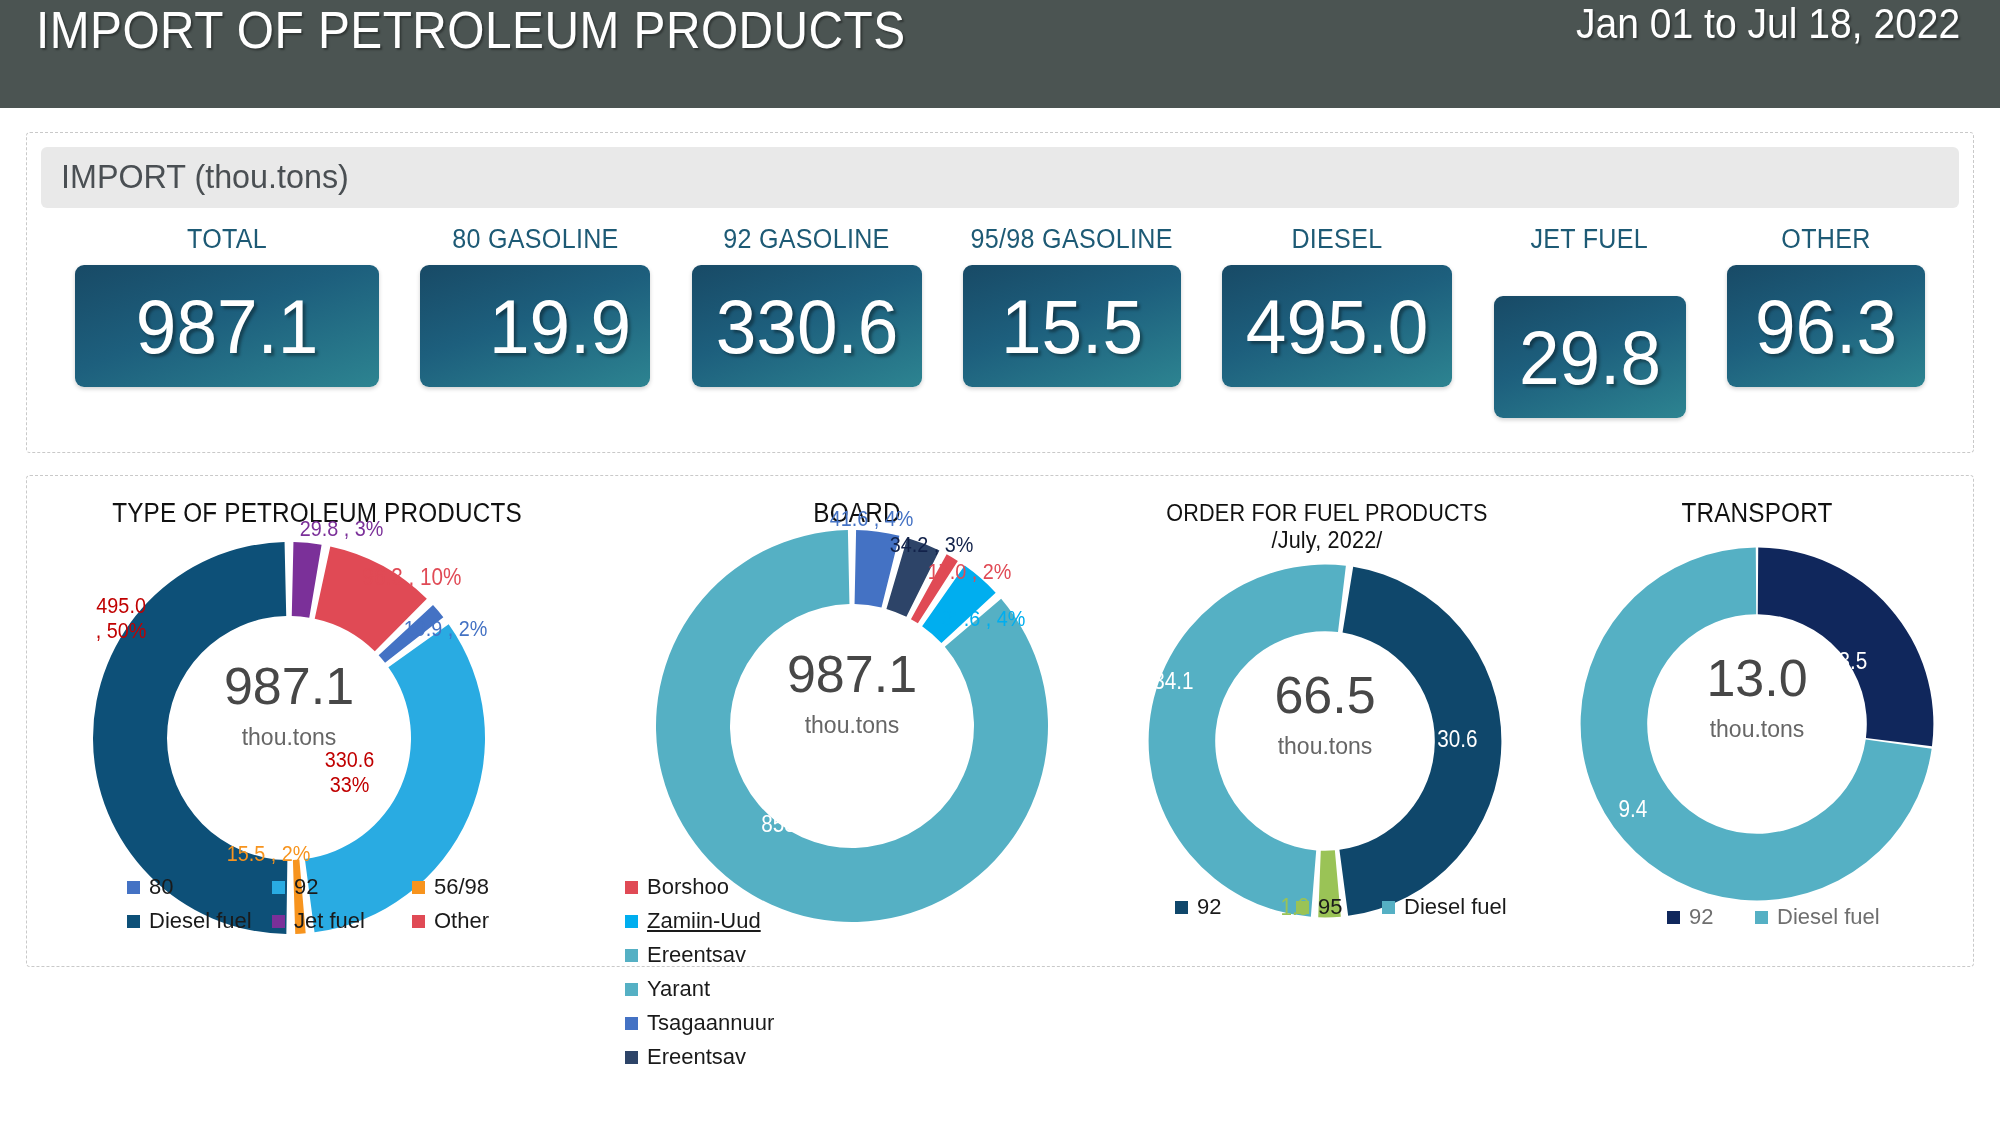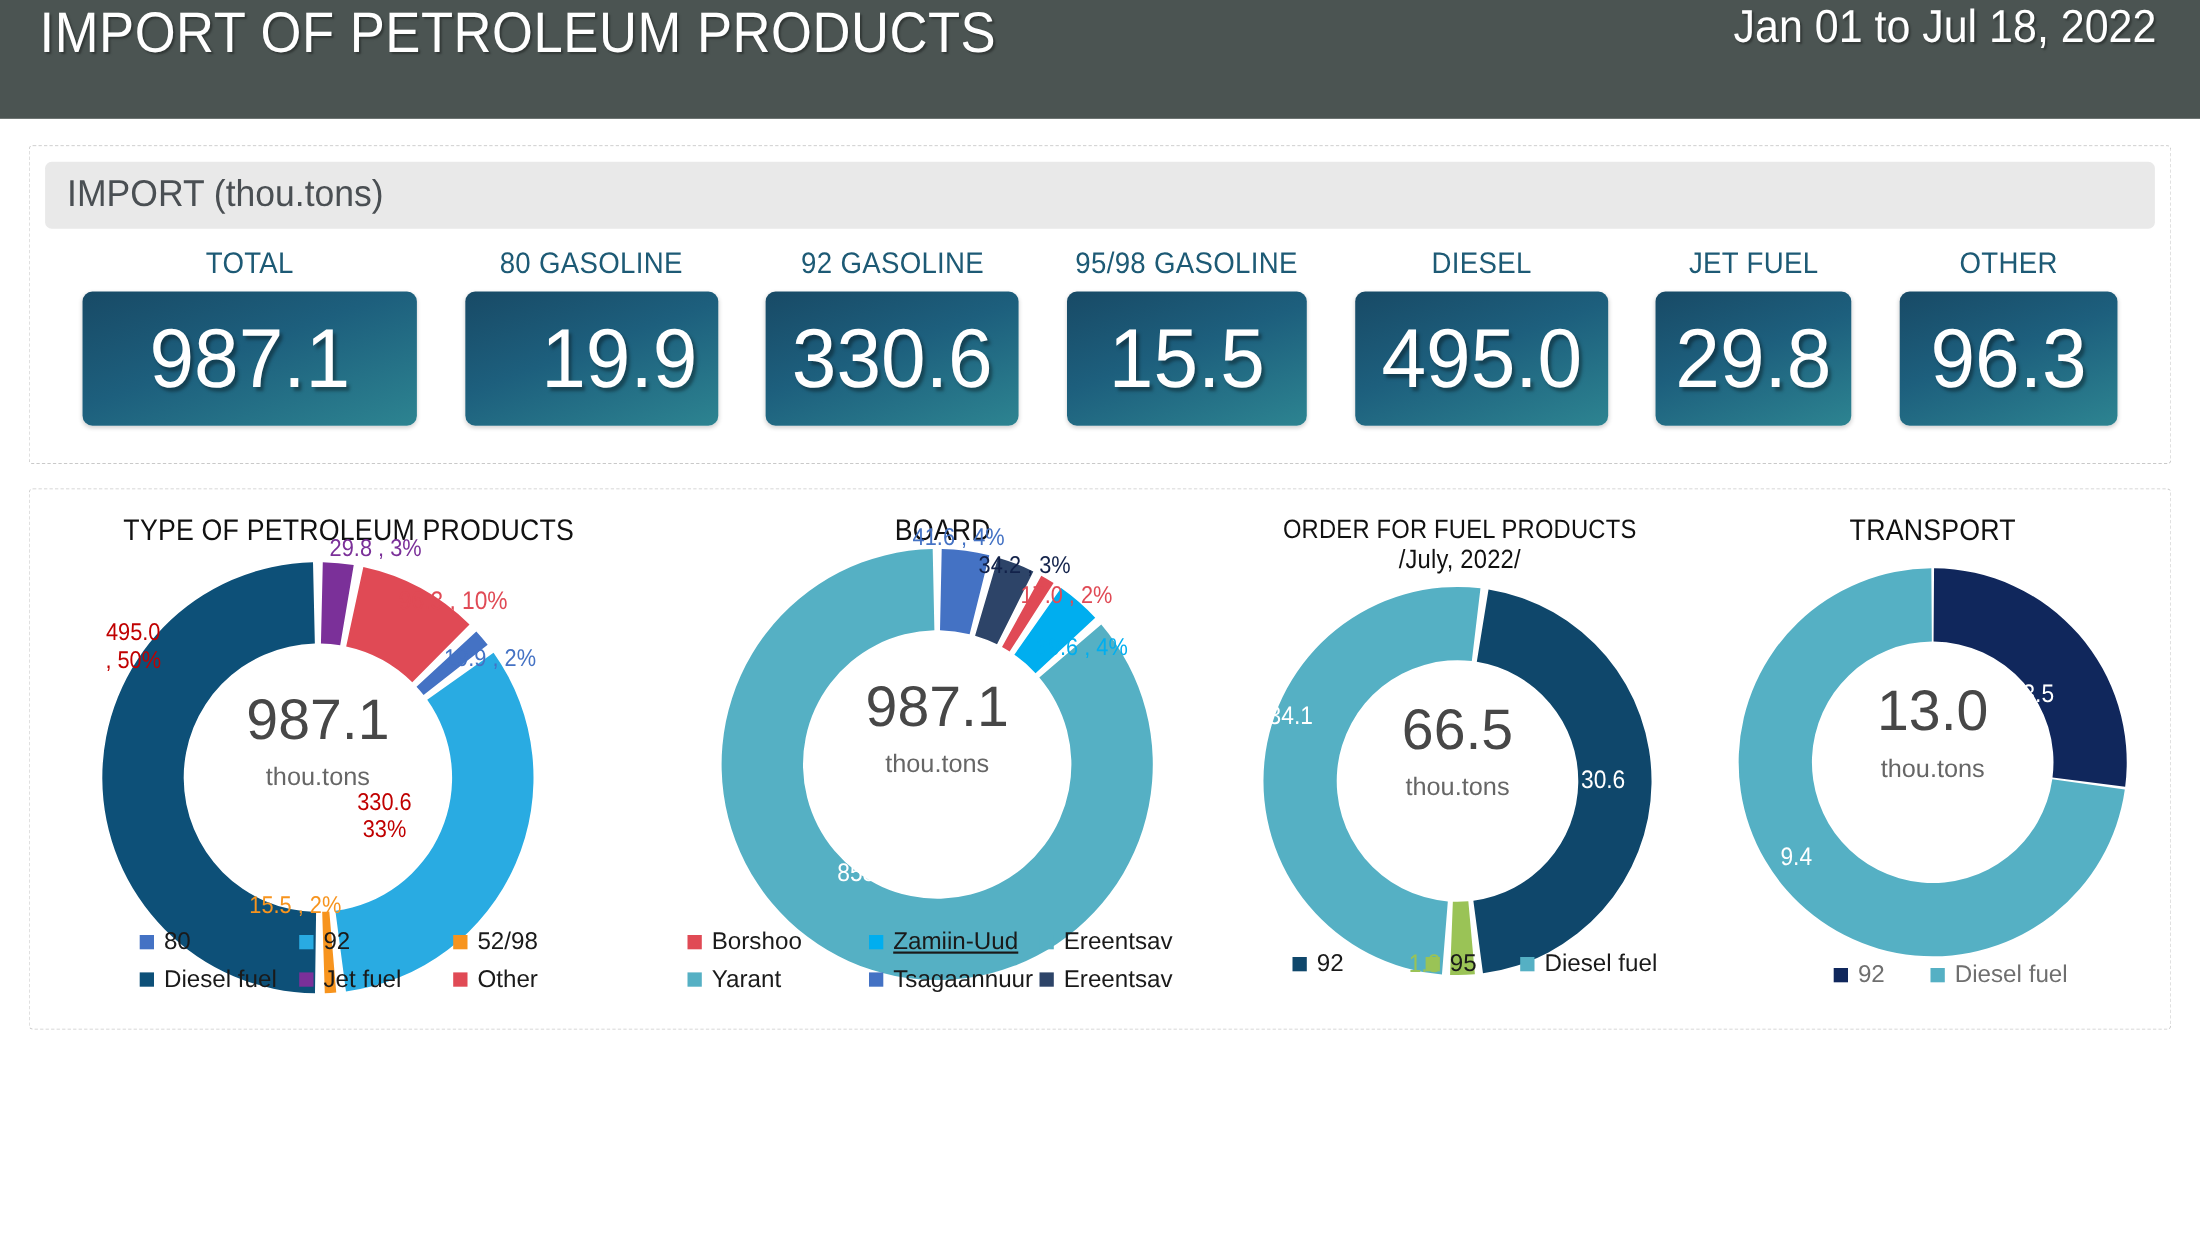--- a/index.html
+++ b/index.html
@@ -88,21 +88,21 @@
     font-weight: 400;
     text-shadow: 3px 3px 3px rgba(0,0,0,0.35);
     transform: scaleX(0.96);
     white-space: nowrap;
   }
   .w-total  { width: 304px; }
   .w-g80    { width: 230px; justify-content: flex-end; }
   .w-g92    { width: 230px; }
   .w-g9598  { width: 218px; }
   .w-diesel { width: 230px; }
-  .w-jet    { width: 178px; }
+  .w-jet    { width: 192px; margin-top: 31px; }
   .w-other  { width: 198px; }
 
   
   .charts-panel {
     margin: 22px 26px 0 26px;
     border: 1px dashed #c9c9c9;
     border-radius: 4px;
     height: 492px;
     display: flex;
     position: relative;
@@ -283,21 +283,21 @@
       <div class="legend-item" style="width:145px;">
         <span class="swatch" style="background:#4472c4"></span>
         <span>80</span>
         </div>
       <div class="legend-item" style="width:140px;">
         <span class="swatch" style="background:#29abe2"></span>
         <span>92</span>
         </div>
       <div class="legend-item">
         <span class="swatch" style="background:#f7941e"></span>
-        <span>52/98</span>
+        <span>56/98</span>
         </div>
       <div class="legend-item" style="width:145px;">
         <span class="swatch" style="background:#0d5078"></span>
         <span>Diesel fuel</span>
         </div>
       <div class="legend-item" style="width:140px;">
         <span class="swatch" style="background:#7b3099"></span>
         <span>Jet fuel</span>
         </div>
       <div class="legend-item">
@@ -325,21 +325,21 @@
         <div class="donut-unit">thou.tons</div>
       </div>
     </div>
 
     <div class="dlabel" style="left:218px; top:30px; color:#4472c4;">41.6 , 4%</div>
     <div class="dlabel" style="left:278px; top:56px; color:#12224a;">34.2 , 3%</div>
     <div class="dlabel" style="left:316px; top:83px; color:#e04a55;">17.0 , 2%</div>
     <div class="dlabel" style="left:330px; top:130px; color:#00aeef;">39.6 , 4%</div>
     <div class="dlabel lg" style="left:148px; top:335px; color:#ffffff;">853.6 , 87%</div>
 
-    <div class="legend" style="left:18px; top:398px; width:470px;">
+    <div class="legend" style="left:18px; top:398px; width:470px;flex-direction:column;">
       <div class="legend-item" style="width:165px;">
         <span class="swatch" style="background:#e04a55"></span>
         <span>Borshoo</span>
         </div>
       <div class="legend-item" style="width:155px;text-decoration:underline;">
         <span class="swatch" style="background:#00aeef"></span>
         <span>Zamiin-Uud</span>
         </div>
       <div class="legend-item">
         <span class="swatch" style="background:#55b0c4"></span>

